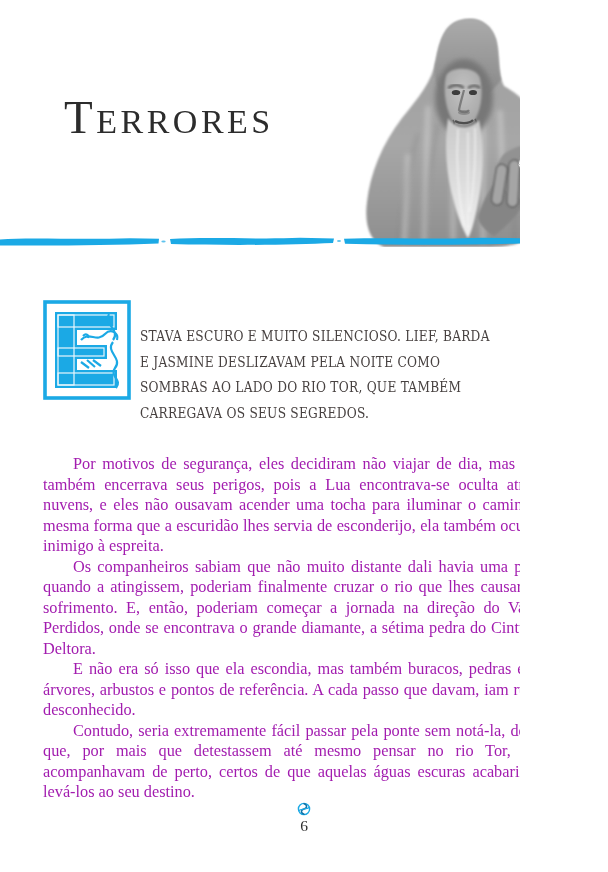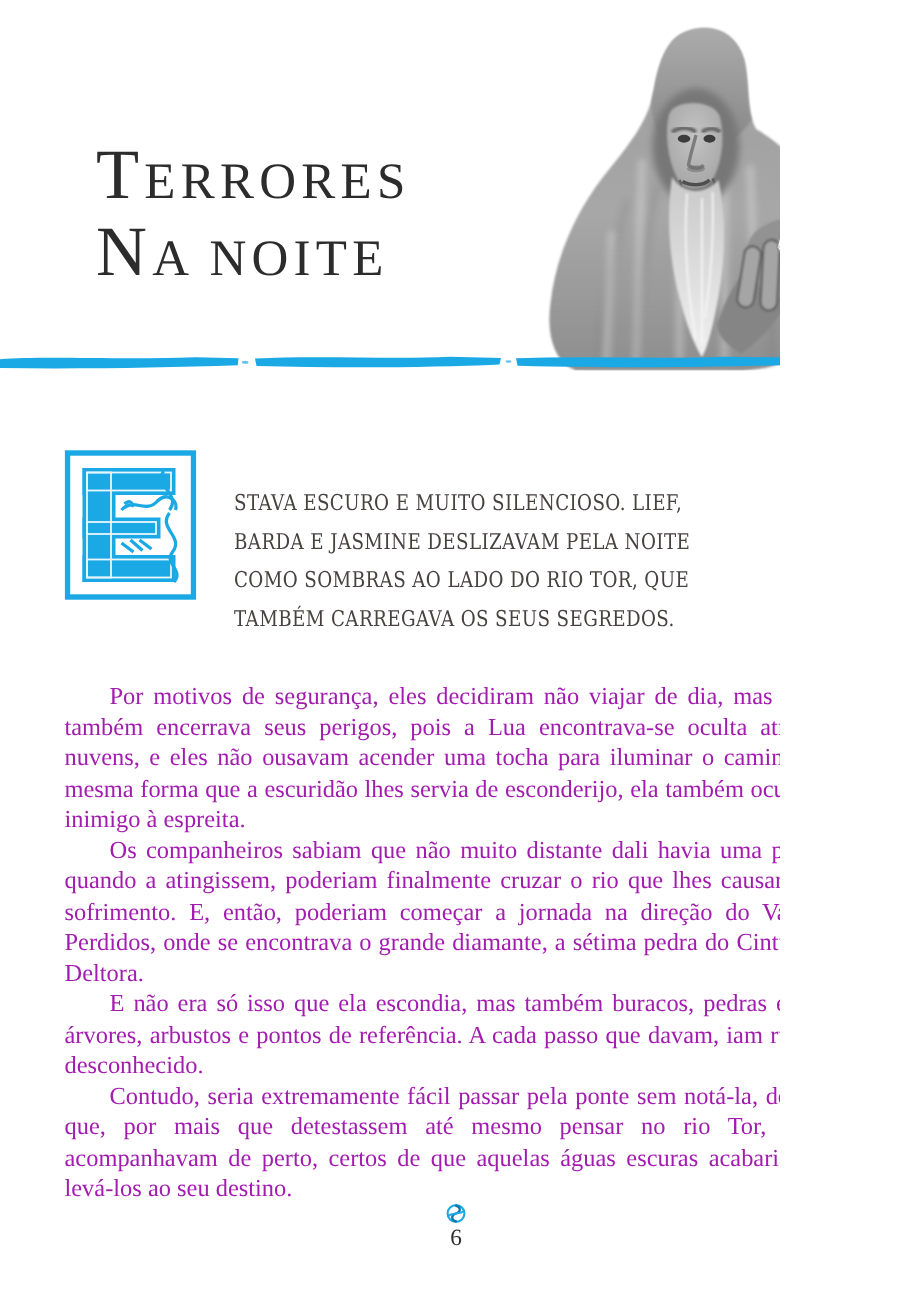--- a/index.html
+++ b/index.html
@@ -14,21 +14,21 @@
     font-family:"Liberation Serif", serif; font-weight:400;
   }
   .title .line { display:block; }
   .title .line::first-letter { font-size:47px; }
   
   .figure { position:absolute; top:14px; left:358px; width:250px; height:233px; }
   
   .divider { position:absolute; top:233px; left:0; width:608px; height:18px; }
   
   .content { position:absolute; left:43px; top:300px; width:525px; }
-  .opening { display:flex; align-items:flex-start;gap:16px; }
+  .opening { display:flex; align-items:flex-start; }
   .dropcap { width:88px; height:100px; flex:0 0 88px; }
   .opening-text {
     margin-left:9px; margin-top:24px;
     width:489px; transform:scaleX(0.84); transform-origin:0 0;
     font-family:"DejaVu Serif", serif; font-size:14.5px; line-height:25.5px;
     letter-spacing:0.3px; color:#474140;
   }
   .paragraphs { margin-top:28px; }
   .paragraphs p {
     margin:0; font-size:16.3px; line-height:20.5px; text-align:justify;
@@ -43,21 +43,20 @@
     clip:rect(0 0 0 0); white-space:nowrap;
   }
 </style>
 </head>
 <body>
 
 <div class="page">
 
   <h1 class="title" style="margin:0; font-weight:400;">
     <span class="line">TERRORES</span>
-    <span class="line">NA NOITE</span>
   </h1>
 
   <svg class="figure" viewBox="0 0 250 233" aria-hidden="true">
     <defs>
       <linearGradient id="gRobe" x1="0" y1="0" x2="0" y2="1">
         <stop offset="0" stop-color="#9e9e9e"></stop>
           <stop offset="0.55" stop-color="#a7a7a7"></stop>
           <stop offset="1" stop-color="#8e8e8e"></stop>
       </linearGradient>
       <linearGradient id="gHood" x1="0" y1="0" x2="0" y2="1">

